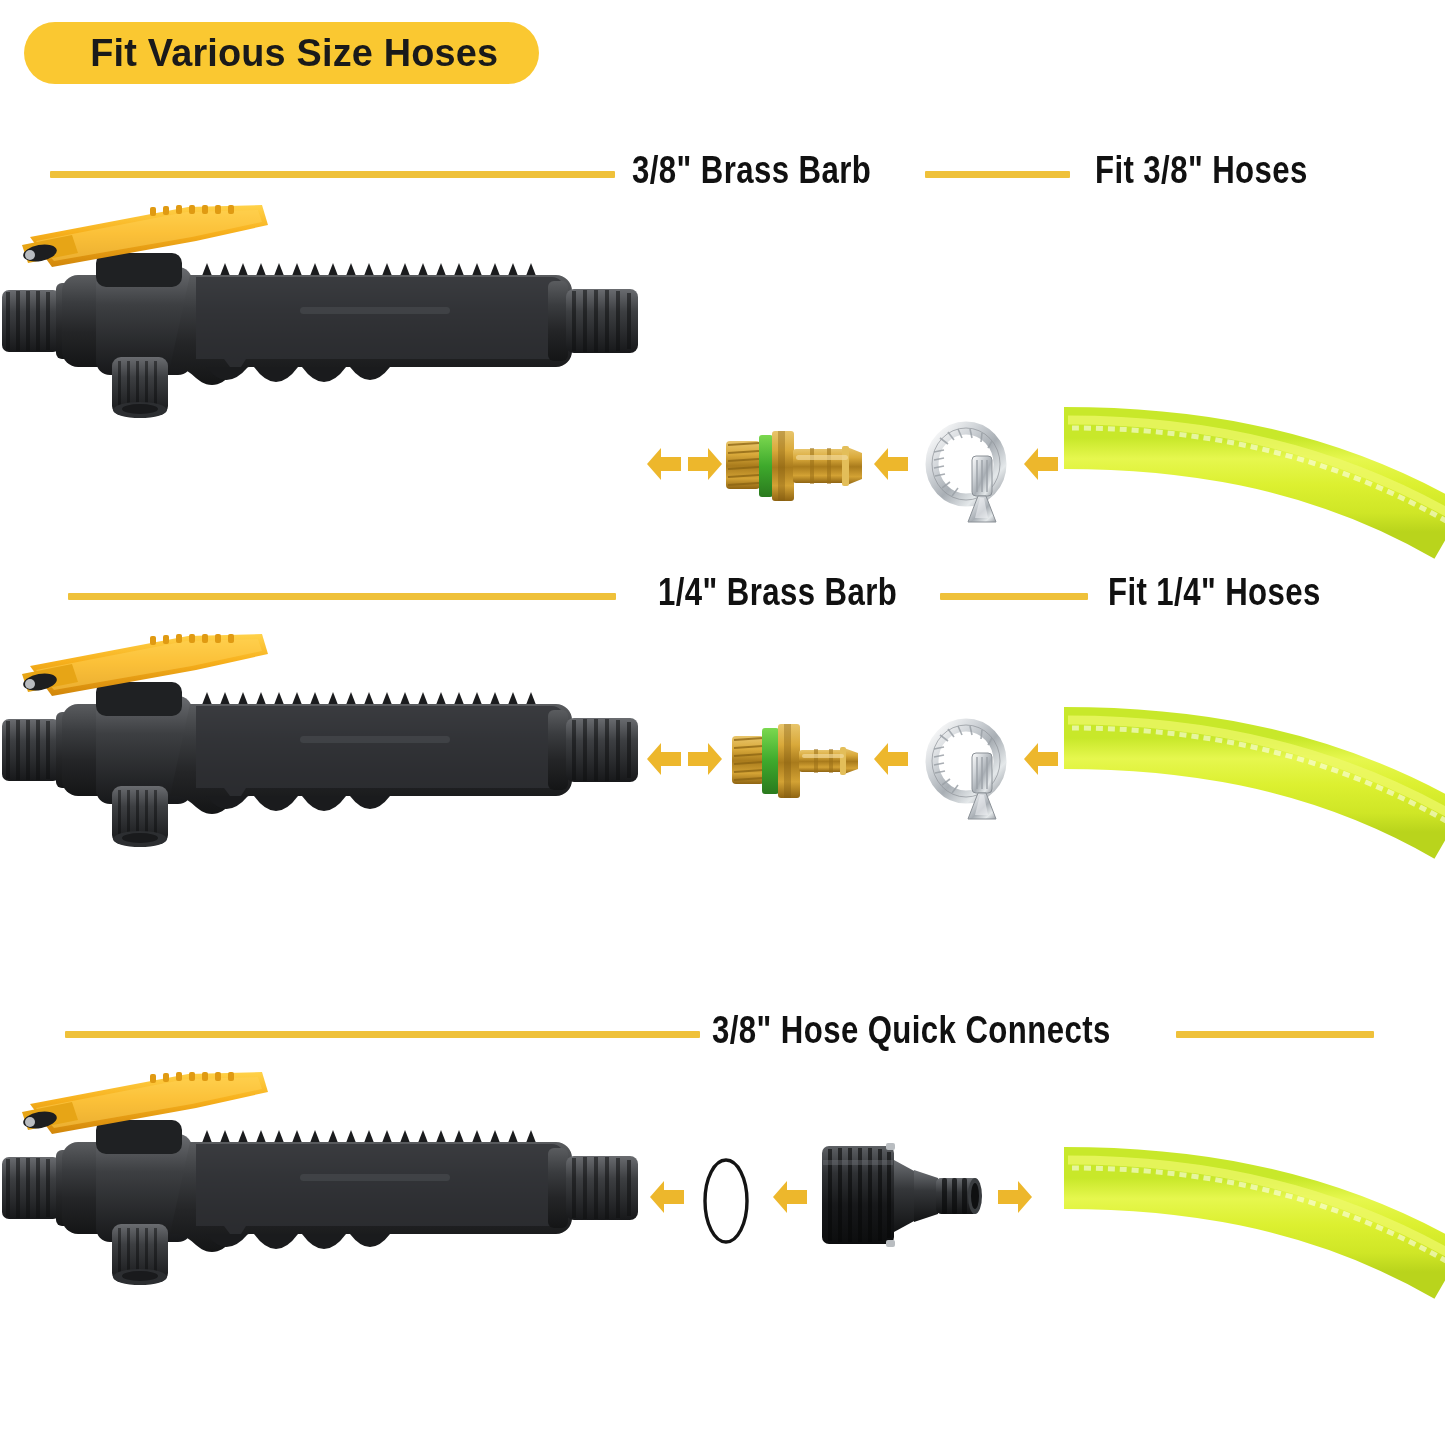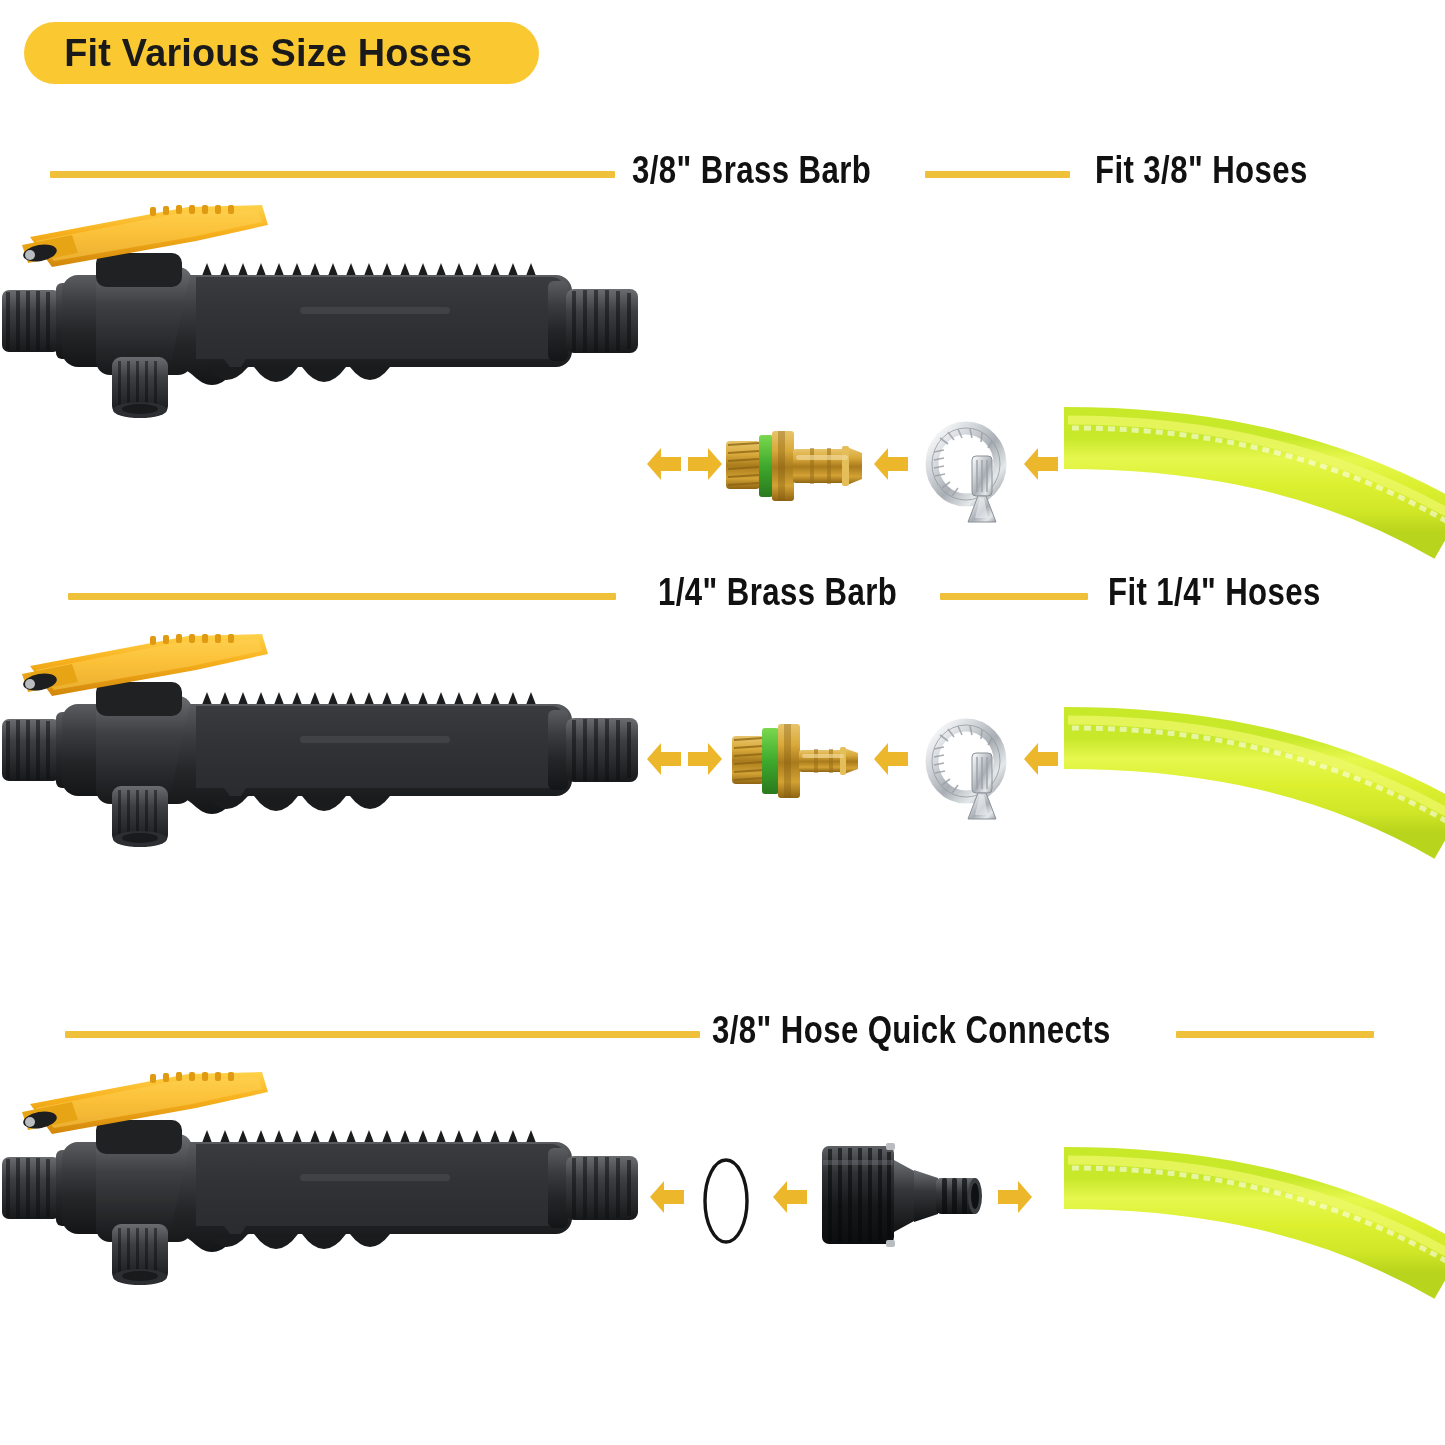--- a/index.html
+++ b/index.html
@@ -12,21 +12,21 @@
     position:relative;
   }
   .stage{position:relative;width:1445px;height:1445px;}
 
   
   .header-pill{
     position:absolute;left:24px;top:22px;
     height:62px;min-width:515px;
     background:#FAC831;
     border-radius:34px;
-    display:flex;align-items:center;justify-content:flex-start;
+    display:flex;align-items:center;justify-content:flex-end;
     padding:0 34px;
     box-sizing:border-box;
   }
   .header-pill span{
     font-size:39px;font-weight:bold;color:#1a1a1a;
     letter-spacing:.2px;white-space:nowrap;
     transform:scaleX(.97);
   }
 
   

